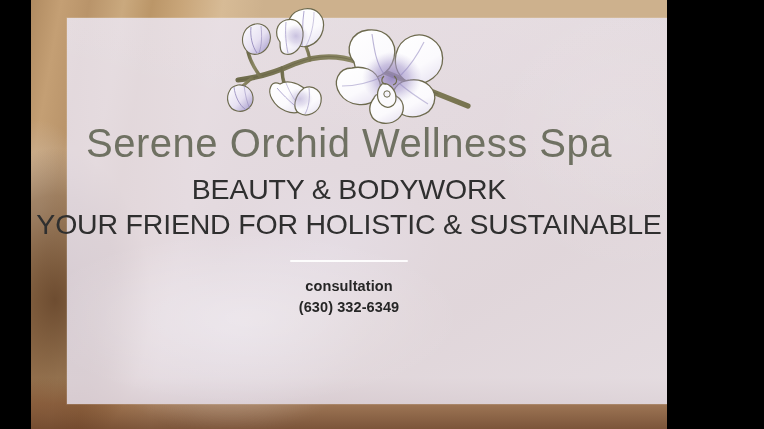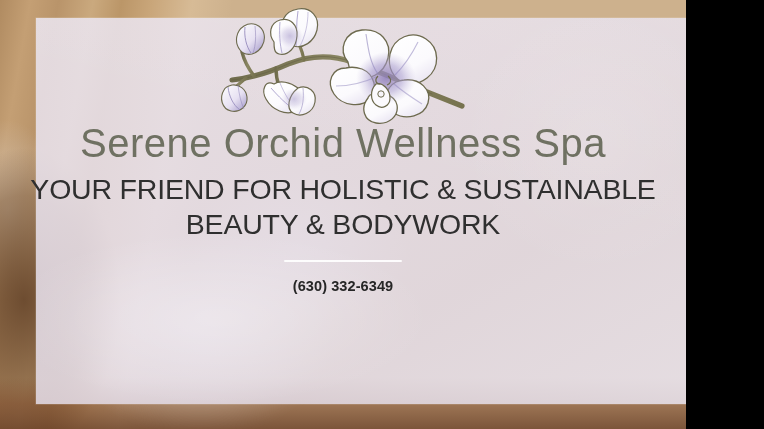--- a/index.html
+++ b/index.html
@@ -2,24 +2,25 @@
 <html><head>
 <meta charset="utf-8">
 <style>
   html, body {
     margin: 0;
     padding: 0;
     background: #000;
   }
   #stage {
     position: relative;
-    width: 686px;
+    width: 636px;
     height: 429px;
     overflow: hidden;
     font-family: "Liberation Sans", sans-serif;
+    margin-left: 31px;
   }
 
   
   .bg {
     position: absolute;
     inset: 0;
     background:
       
       linear-gradient(to bottom,
         rgba(0,0,0,0) 0%, rgba(0,0,0,0) 88%,
@@ -237,24 +238,25 @@
           <path d="M160,70 C156,74 158,78 162,78" fill="none" stroke="#6d6a4e" stroke-width="1.1"></path>
           <path d="M170,70 C174,73 173,78 169,79" fill="none" stroke="#6d6a4e" stroke-width="1.1"></path>
           <circle cx="163" cy="88" r="3.2" fill="#f6f4fa" stroke="#6d6a4e" stroke-width="1"></circle>
         </g>
       </svg>
     </div>
 
     <div class="brand-title">Serene Orchid Wellness Spa</div>
 
     <div class="tagline">
+      <span class="tagline-line">BEAUTY &amp; BODYWORK</span>
       <span class="tagline-line">YOUR FRIEND FOR HOLISTIC &amp; SUSTAINABLE</span>
-      <span class="tagline-line">BEAUTY &amp; BODYWORK</span>
     </div>
 
     <div class="divider"></div>
 
     <div class="cta">
+      <span class="cta-line">consultation</span>
       <span class="cta-line">(630) 332-6349</span>
     </div>
 
   </div>
 </div>
 
 </body></html>

